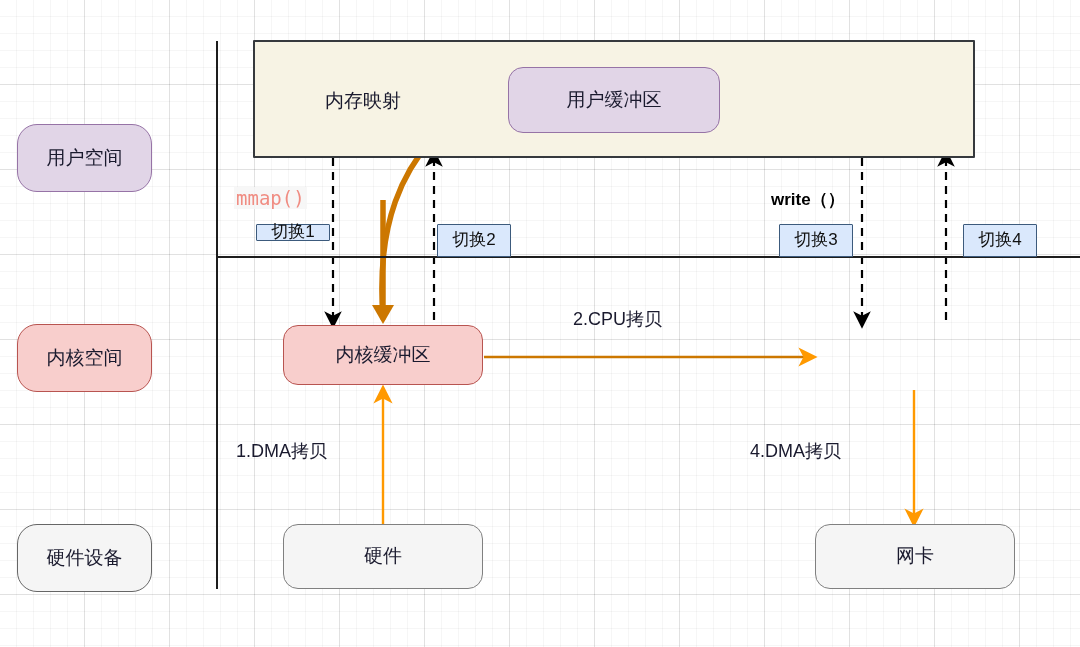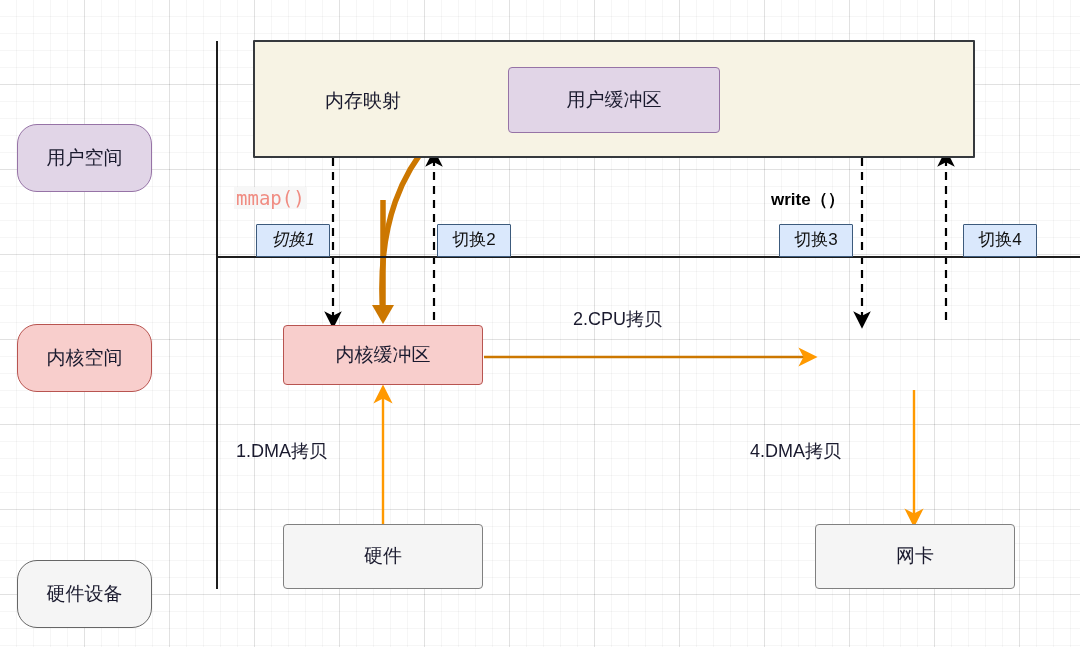--- a/index.html
+++ b/index.html
@@ -27,31 +27,31 @@
     display:flex;align-items:center;justify-content:center;
     text-align:center;
     color:#1a1a2e;
     line-height:1.2;
   }
 
   
   .pill{border-radius:20px;border:1.4px solid #999;font-size:19px;}
   .pill-user{background:#e1d5e7;border-color:#9673a6;}
   .pill-kernel{background:#f8cecc;border-color:#b85450;}
-  .pill-hw{background:#f5f5f5;border-color:#666666;margin-top:36px;}
+  .pill-hw{background:#f5f5f5;border-color:#666666;}
 
   
   .region{
     background:#f7f3e4;border:2px solid #36393d;border-radius:1px;
     font-size:19px;justify-content:flex-start;
   }
   .region-label{position:absolute;font-size:19px;color:#1a1a2e;}
 
   
-  .box{border-radius:4px;font-size:19px;}
+  .box{border-radius:15px;font-size:19px;}
   .box-purple{background:#e1d5e7;border:1.4px solid #9673a6;}
   .box-pink{background:#f8cecc;border:1.4px solid #b85450;}
   .box-grey{background:#f5f5f5;border:1.4px solid #808080;}
 
   
   .chip{
     background:#dae8fc;border:1.2px solid #3c5a7c;
     font-size:17px;border-radius:1px;color:#111;
   }
 
@@ -126,21 +126,21 @@
   <div class="node region" style="left:253px;top:40px;width:722px;height:118px;"></div>
   <div class="region-label" style="left:325px;top:88px;">内存映射</div>
 
   <div class="node box box-purple" style="left:508px;top:67px;width:212px;height:66px;">
     <span>用户缓冲区</span>
   </div>
 
   <div class="txt txt-mmap" style="left:234px;top:187px;">mmap()</div>
   <div class="txt txt-write" style="left:771px;top:188px;">write（）</div>
 
-  <div class="node chip" style="left:256px;top:224px;width:74px;height:33px;font-style:italic;">
+  <div class="node chip" style="left:256px;top:224px;width:74px;height:17px;">
     <span>切换1</span>
   </div>
   <div class="node chip" style="left:437px;top:224px;width:74px;height:33px;">
     <span>切换2</span>
   </div>
   <div class="node chip" style="left:779px;top:224px;width:74px;height:33px;">
     <span>切换3</span>
   </div>
   <div class="node chip" style="left:963px;top:224px;width:74px;height:33px;">
     <span>切换4</span>

